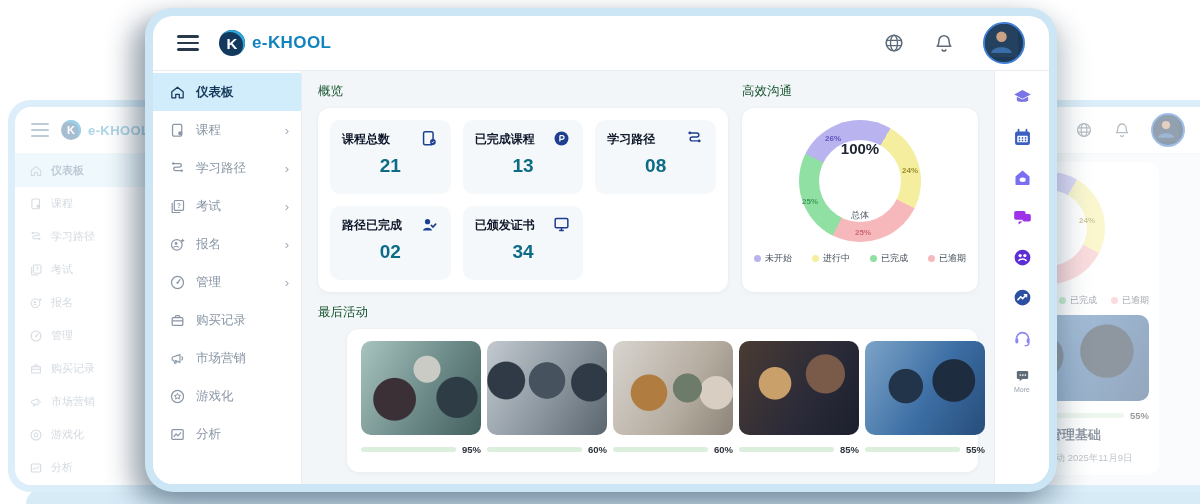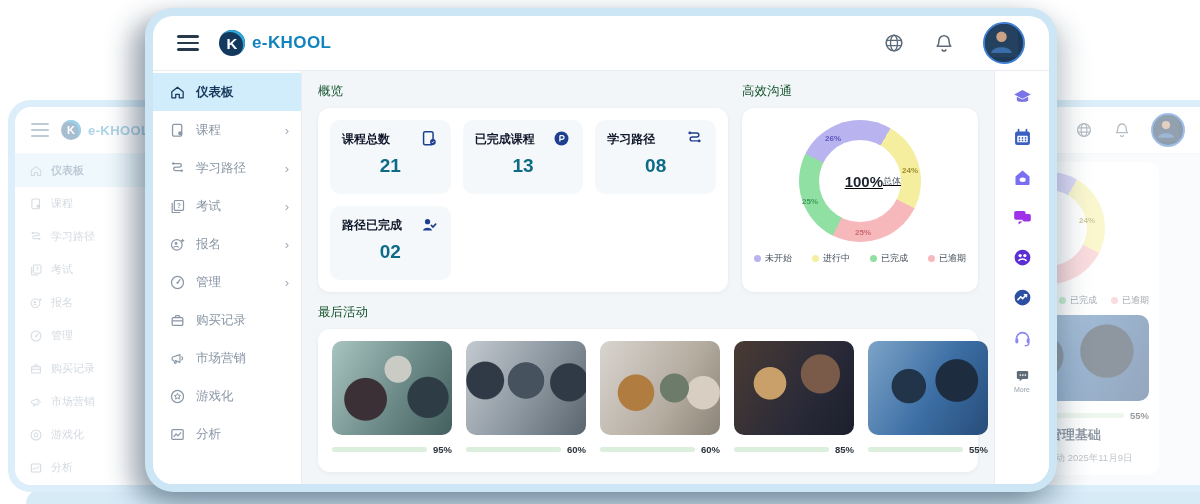--- a/index.html
+++ b/index.html
@@ -45,35 +45,35 @@
 
   .stats-card{flex:1;padding:12px;display:grid;grid-template-columns:repeat(3,1fr);gap:12px;box-sizing:border-box;}
   .stat{background:#f5f8fa;border-radius:10px;padding:9px 12px 7px;height:58px;box-sizing:content-box;}
   .stat-top{display:flex;justify-content:space-between;align-items:flex-start;}
   .stat-label{font-size:12px;font-weight:bold;color:#0f172a;padding-top:2px;}
   .stat .icn{color:#1e3f8f;}
   .stat-value{font-size:19px;font-weight:bold;color:#0d6b85;text-align:center;margin-top:7px;}
 
   .enroll-card{flex:1;padding:8px 8px 10px;display:flex;flex-direction:column;align-items:center;}
   .donut{width:122px;height:122px;border-radius:50%;position:relative;margin:4px auto 2px;}
-  .donut-hole{position:absolute;inset:20px;background:#fff;border-radius:50%;display:flex;flex-direction:row;
-    align-items:center;justify-content:flex-end;text-decoration:underline;}
+  .donut-hole{position:absolute;inset:20px;background:#fff;border-radius:50%;display:flex;flex-direction:column;
+    align-items:center;justify-content:space-between;}
   .donut-val{font-size:15px;font-weight:bold;color:#1c2430;}
   .donut-sub{font-size:9px;color:#535e69;margin-top:1px;}
   .slice-lbl{position:absolute;font-size:8px;font-weight:bold;}
   .sl0{left:26px;top:14px;color:#5d54c0;}
   .sl1{right:3px;top:46px;color:#9a8d2f;}
   .sl2{left:3px;top:77px;color:#3e9e5a;}
   .sl3{left:56px;bottom:5px;color:#c96a73;}
   .legend{display:flex;gap:20px;margin-top:8px;font-size:9px;color:#45505c;white-space:nowrap;}
   .lg{display:flex;align-items:center;gap:4px;}
   .dot{width:7px;height:7px;border-radius:50%;flex:0 0 auto;}
 
   .courses-sec{margin-top:10px;flex:1;display:flex;flex-direction:column;min-height:0;}
-  .courses-card{flex:1;padding:12px 14px;display:flex;gap:14px;min-height:0;}
+  .courses-card{flex:1;padding:12px 14px;display:flex;gap:6px;min-height:0;margin-left:29px;}
   .course{width:120px;flex:0 0 120px;display:flex;flex-direction:column;cursor:pointer;}
   .course-img{height:94px;border-radius:10px;flex:0 0 94px;}
   .img1{background:radial-gradient(circle at 28% 62%,#3a3036 0 20%,transparent 21%),
     radial-gradient(circle at 55% 30%,#c9cbc4 0 14%,transparent 15%),
     radial-gradient(circle at 80% 60%,#2e3c46 0 18%,transparent 19%),
     linear-gradient(120deg,#a8c4c0,#6c8a88 55%,#44605e);}
   .img2{background:radial-gradient(circle at 50% 42%,#46525e 0 22%,transparent 23%),
     radial-gradient(circle at 16% 42%,#2f3a46 0 16%,transparent 17%),
     radial-gradient(circle at 86% 44%,#2f3a46 0 16%,transparent 17%),
     linear-gradient(120deg,#c3c9cf,#8a959e 55%,#5a656e);}
@@ -526,20 +526,29 @@
                   <div class="stat-value">08</div>
                 </div>
                 <div class="stat">
                   <div class="stat-top">
                       <span class="stat-label">路径已完成</span>
                       <svg class="icn" width="19" height="19">
                         <use href="#i-personcheck"></use>
                       </svg>
                     </div>
                   <div class="stat-value">02</div>
+                </div>
+                <div class="stat">
+                  <div class="stat-top">
+                      <span class="stat-label">已颁发证书</span>
+                      <svg class="icn" width="19" height="19">
+                        <use href="#i-monitor"></use>
+                      </svg>
+                    </div>
+                  <div class="stat-value">34</div>
                 </div>
               </div>
             </div>
 
             <div class="col-enroll">
               <div class="sec-title">高效沟通</div>
               <div class="card enroll-card">
                 <div class="donut" style="background: conic-gradient(from 30deg, rgb(245, 238, 158) 0%, rgb(245, 238, 158) 24%, rgb(247, 184, 188) 24%, rgb(247, 184, 188) 49%, rgb(143, 224, 162) 49%, rgb(143, 224, 162) 74%, rgb(185, 180, 240) 74%, rgb(185, 180, 240) 100%);">
                   <span class="slice-lbl sl0">26%</span>
                   <span class="slice-lbl sl1">24%</span>

